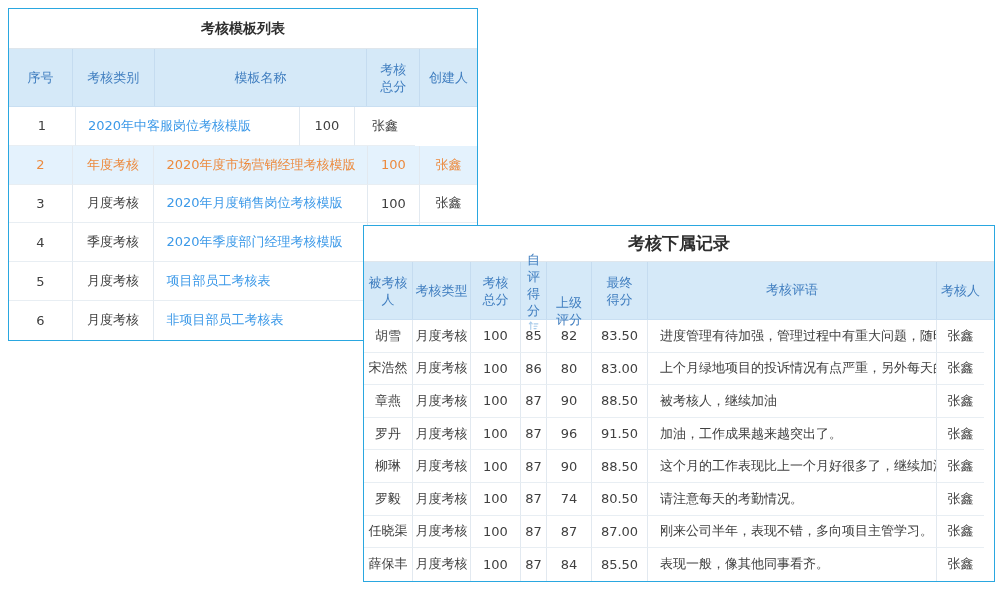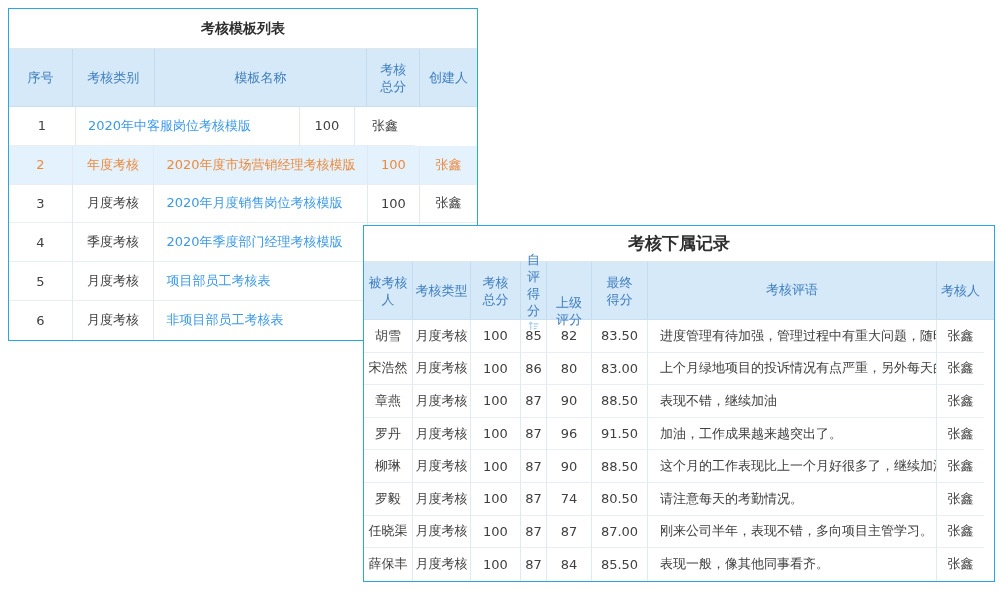--- a/index.html
+++ b/index.html
@@ -183,21 +183,21 @@
         <div class="cell t2c6 left">上个月绿地项目的投诉情况有点严重，另外每天的...</div>
         <div class="cell t2c7">张鑫</div>
       </div>
       <div class="trow">
         <div class="cell t2c0">章燕</div>
         <div class="cell t2c1">月度考核</div>
         <div class="cell t2c2">100</div>
         <div class="cell t2c3">87</div>
         <div class="cell t2c4">90</div>
         <div class="cell t2c5">88.50</div>
-        <div class="cell t2c6 left">表现不错，继续加油</div>
+        <div class="cell t2c6 left">被考核人，继续加油</div>
         <div class="cell t2c7">张鑫</div>
       </div>
       <div class="trow">
         <div class="cell t2c0">罗丹</div>
         <div class="cell t2c1">月度考核</div>
         <div class="cell t2c2">100</div>
         <div class="cell t2c3">87</div>
         <div class="cell t2c4">96</div>
         <div class="cell t2c5">91.50</div>
         <div class="cell t2c6 left">加油，工作成果越来越突出了。</div>

